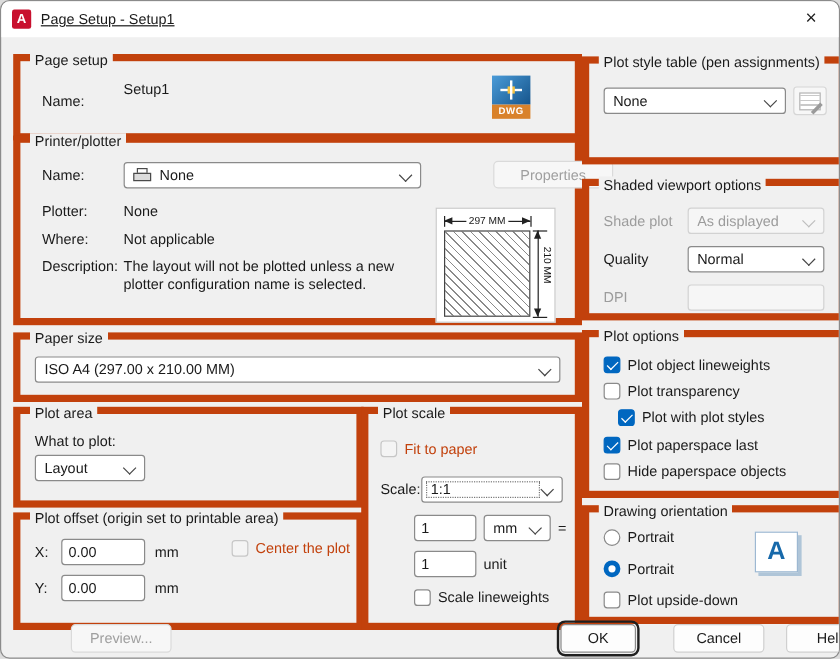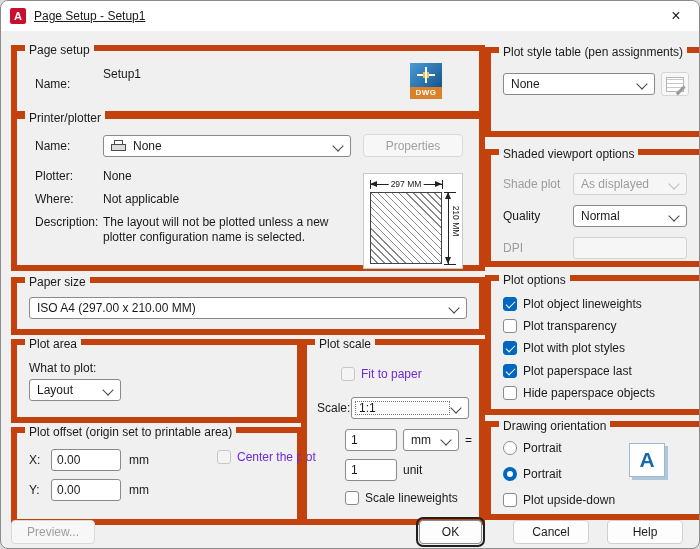--- a/index.html
+++ b/index.html
@@ -56,20 +56,21 @@
   .txt {
     position:absolute; height:22px; border:1px solid #8a8a8a; border-radius:3px;
     padding:0 5px; font:inherit; background:#fff; color:#1a1a1a; box-sizing:border-box;
   }
   .txt.disabled { background:#f6f6f6; border-color:#d2d2d2; }
   
   .btn {
     position:absolute; height:24px; background:#fdfdfd; border:1px solid #d0d0d0;
     border-radius:4px; font:inherit; color:#1a1a1a; text-align:center; line-height:22px;
     box-sizing:border-box;
+    margin-left:48px;
   }
   .btn.disabled { color:#9f9f9f; background:#f7f7f7; border-color:#dadada; }
   .btn.default { border-color:#8a8a8a; outline:2px solid #1f1f1f; outline-offset:1px; }
   .icon-btn {
     position:absolute; border:1px solid #d6d6d6; border-radius:3px; background:#f7f7f7;
     display:flex; align-items:center; justify-content:center; box-sizing:border-box;
   }
   .table-pen-icon {
     width:16px; height:13px; border:1px solid #b5b5b5; position:relative;
     background:repeating-linear-gradient(0deg,#fff 0 3px,#c9c9c9 3px 4px);
@@ -82,21 +83,21 @@
   .cb, .radio { position:absolute; display:flex; align-items:center; gap:6px; white-space:nowrap; }
   .cb .box {
     width:14px; height:14px; border:1px solid #8a8a8a; border-radius:3px;
     background:#fff; position:relative; flex:none; box-sizing:border-box;
   }
   .cb.checked .box { background:#0067c0; border-color:#0067c0; }
   .cb.checked .box::after {
     content:''; position:absolute; left:4px; top:1px; width:4px; height:8px;
     border-right:1.6px solid #fff; border-bottom:1.6px solid #fff; transform:rotate(45deg);
   }
-  .cb.disabled { color:#6d28d9;margin-left:24px; }
+  .cb.disabled { color:#c2410c; }
   .cb.disabled .box { border-color:#c6c6c6; background:#f4f4f4; }
   .rdot {
     width:14px; height:14px; border:1px solid #8a8a8a; border-radius:50%;
     background:#fff; flex:none; box-sizing:border-box;
   }
   .radio.selected .rdot { border:4.5px solid #0067c0; }
   
   .dwg { position:absolute; width:32px; height:36px; }
   .dwg-top { height:24px; background:linear-gradient(135deg,#4a9bd8,#16558c); position:relative; }
   .dwg-top::before { content:''; position:absolute; left:50%; top:50%; width:18px; height:2px; background:#fff; transform:translate(-50%,-50%); }
@@ -280,21 +281,21 @@
   <div class="group" style="left:484px;top:274px;width:208px;height:128px">
     <div class="legend">Plot options</div>
     <div class="cb checked" style="left:12px;top:16px">
       <span class="box"></span>
       <span>Plot object lineweights</span>
     </div>
     <div class="cb" style="left:12px;top:38px">
       <span class="box"></span>
       <span>Plot transparency</span>
     </div>
-    <div class="cb checked" style="left:12px;top:60px">
+    <div class="cb checked" style="left:24px;top:60px">
       <span class="box"></span>
       <span>Plot with plot styles</span>
     </div>
     <div class="cb checked" style="left:12px;top:83px">
       <span class="box"></span>
       <span>Plot paperspace last</span>
     </div>
     <div class="cb" style="left:12px;top:105px">
       <span class="box"></span>
       <span>Hide paperspace objects</span>

